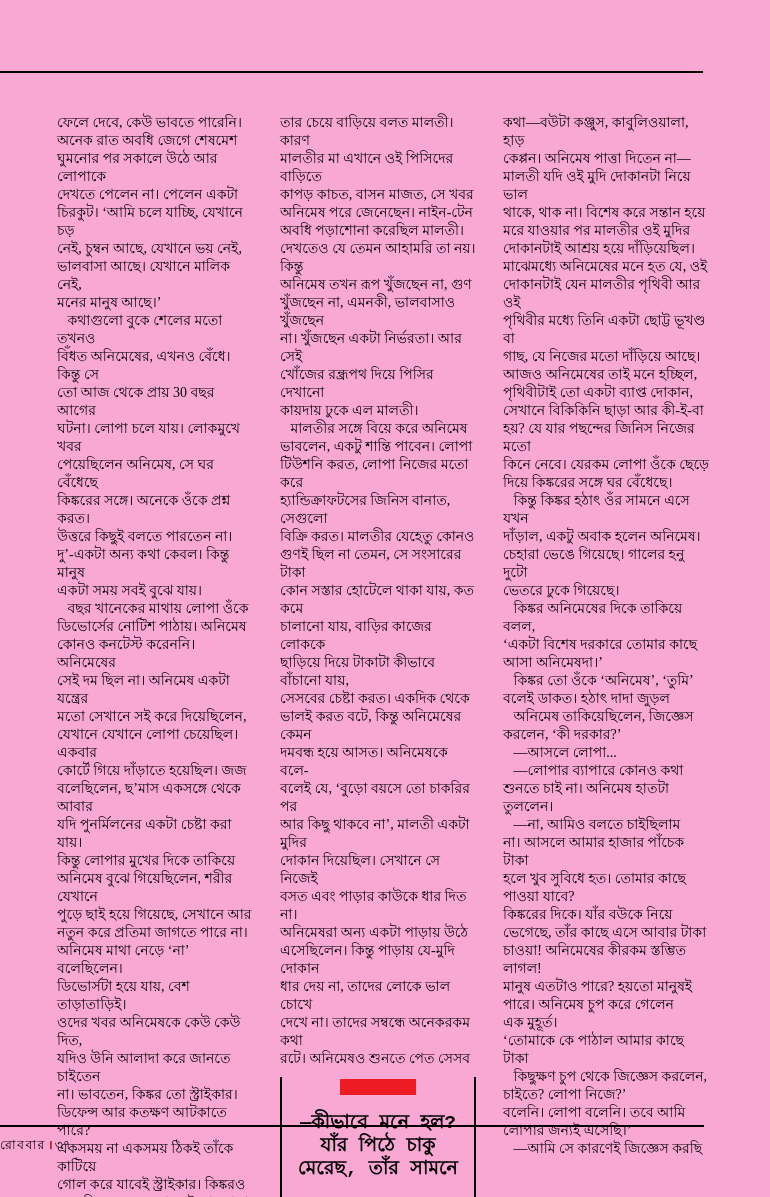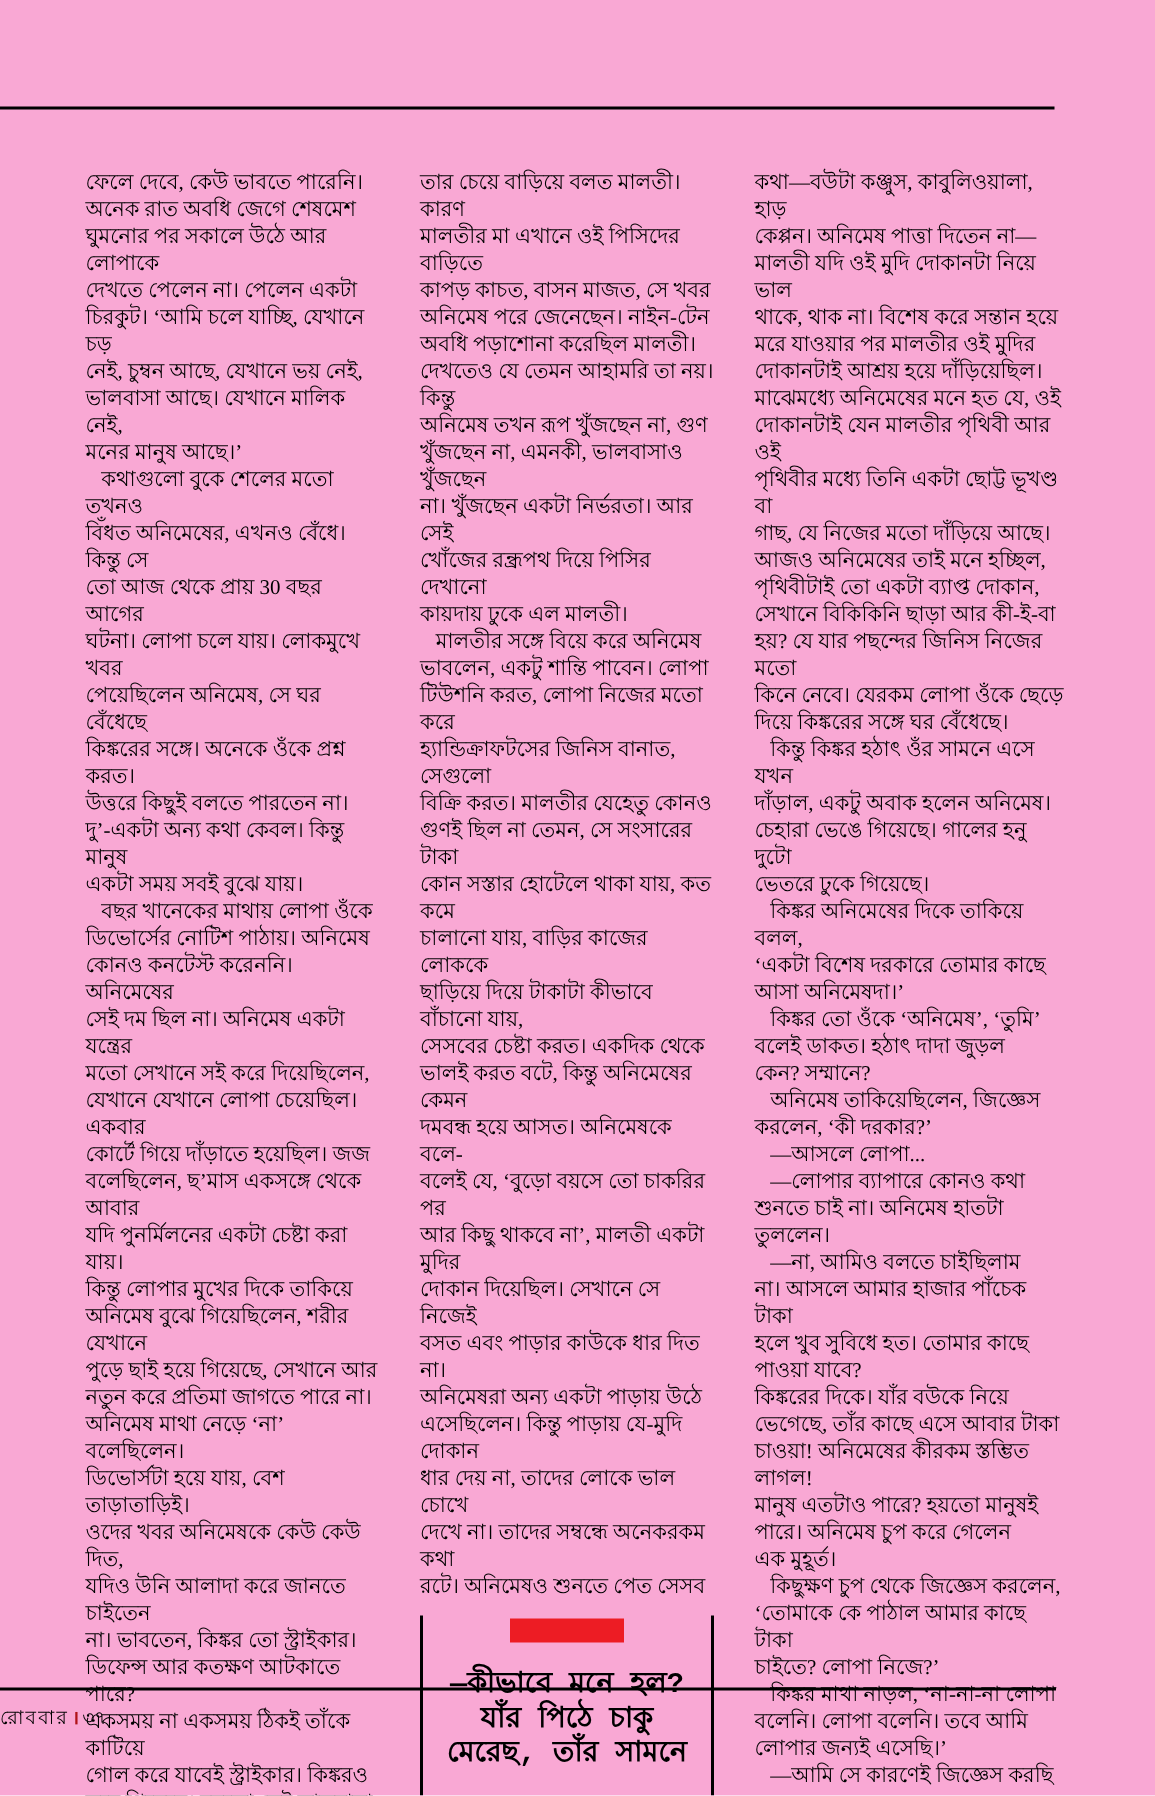--- a/index.html
+++ b/index.html
@@ -136,40 +136,38 @@
         <div class="tl">দিয়ে কিঙ্করের সঙ্গে ঘর বেঁধেছে।</div>
         <div class="tl">   কিন্তু কিঙ্কর হঠাৎ ওঁর সামনে এসে যখন</div>
         <div class="tl">দাঁড়াল, একটু অবাক হলেন অনিমেষ।</div>
         <div class="tl">চেহারা ভেঙে গিয়েছে। গালের হনু দুটো</div>
         <div class="tl">ভেতরে ঢুকে গিয়েছে।</div>
         <div class="tl">   কিঙ্কর অনিমেষের দিকে তাকিয়ে বলল,</div>
         <div class="tl">‘একটা বিশেষ দরকারে তোমার কাছে</div>
         <div class="tl">আসা অনিমেষদা।’</div>
         <div class="tl">   কিঙ্কর তো ওঁকে ‘অনিমেষ’, ‘তুমি’</div>
         <div class="tl">বলেই ডাকত। হঠাৎ দাদা জুড়ল</div>
-        <div class="tl">কেন? সম্মানে?</div>
         <div class="tl">   অনিমেষ তাকিয়েছিলেন, জিজ্ঞেস</div>
         <div class="tl">করলেন, ‘কী দরকার?’</div>
         <div class="tl">   —আসলে লোপা...</div>
         <div class="tl">   —লোপার ব্যাপারে কোনও কথা</div>
         <div class="tl">শুনতে চাই না। অনিমেষ হাতটা তুললেন।</div>
         <div class="tl">   —না, আমিও বলতে চাইছিলাম</div>
         <div class="tl">না। আসলে আমার হাজার পাঁচেক টাকা</div>
         <div class="tl">হলে খুব সুবিধে হত। তোমার কাছে</div>
         <div class="tl">পাওয়া যাবে?</div>
         <div class="tl">কিঙ্করের দিকে। যাঁর বউকে নিয়ে</div>
         <div class="tl">ভেগেছে, তাঁর কাছে এসে আবার টাকা</div>
         <div class="tl">চাওয়া! অনিমেষের কীরকম স্তম্ভিত লাগল!</div>
         <div class="tl">মানুষ এতটাও পারে? হয়তো মানুষই</div>
         <div class="tl">পারে। অনিমেষ চুপ করে গেলেন</div>
         <div class="tl">এক মুহূর্ত।</div>
+        <div class="tl">‘তোমাকে কে পাঠাল আমার কাছে টাকা</div>
         <div class="tl">   কিছুক্ষণ চুপ থেকে জিজ্ঞেস করলেন,</div>
-        <div class="tl">‘তোমাকে কে পাঠাল আমার কাছে টাকা</div>
         <div class="tl">চাইতে? লোপা নিজে?’</div>
-        <div class="tl">   কিঙ্কর মাথা নাড়ল, ‘না-না-না লোপা</div>
         <div class="tl">বলেনি। লোপা বলেনি। তবে আমি</div>
         <div class="tl">লোপার জন্যই এসেছি।’</div>
         <div class="tl">   —আমি সে কারণেই জিজ্ঞেস করছি</div>
       </div>
   </div>
 
   <div class="rule bottom-rule"></div>
 
   <div class="footer">
     <span class="mag">রোববার</span><span class="sep" style="color: rgb(176, 18, 24);">।</span><span>৩৭</span>

